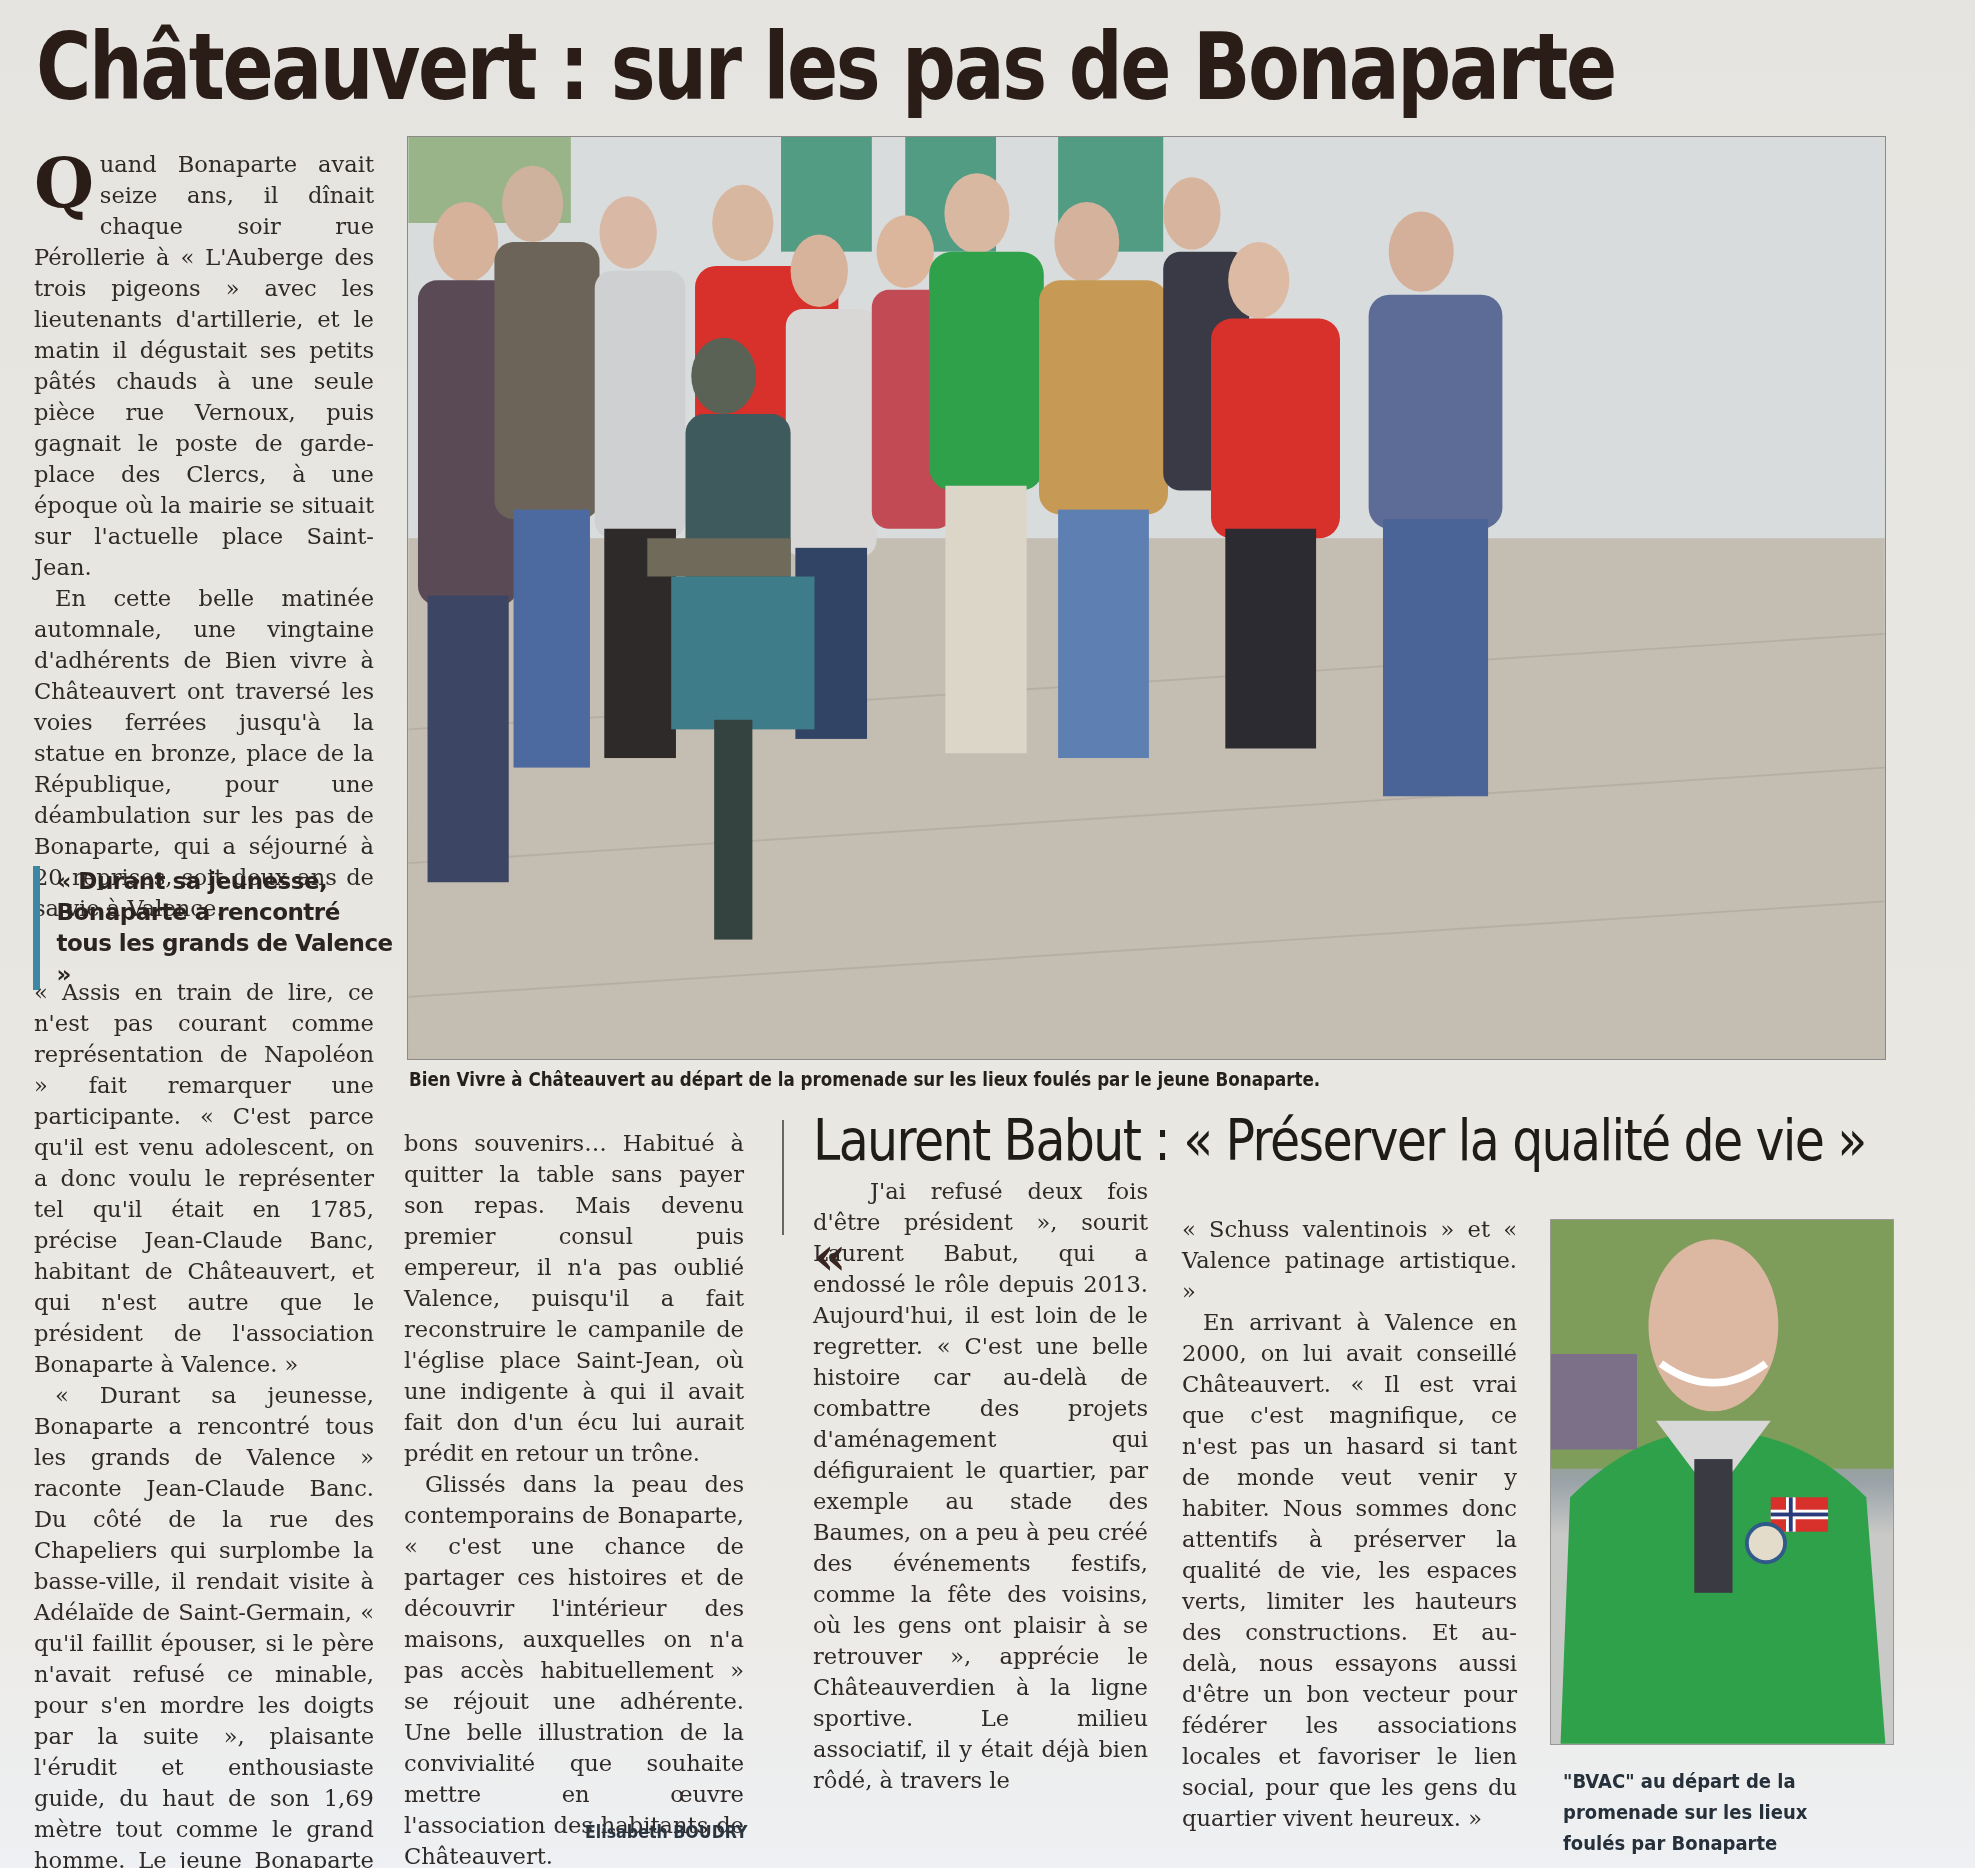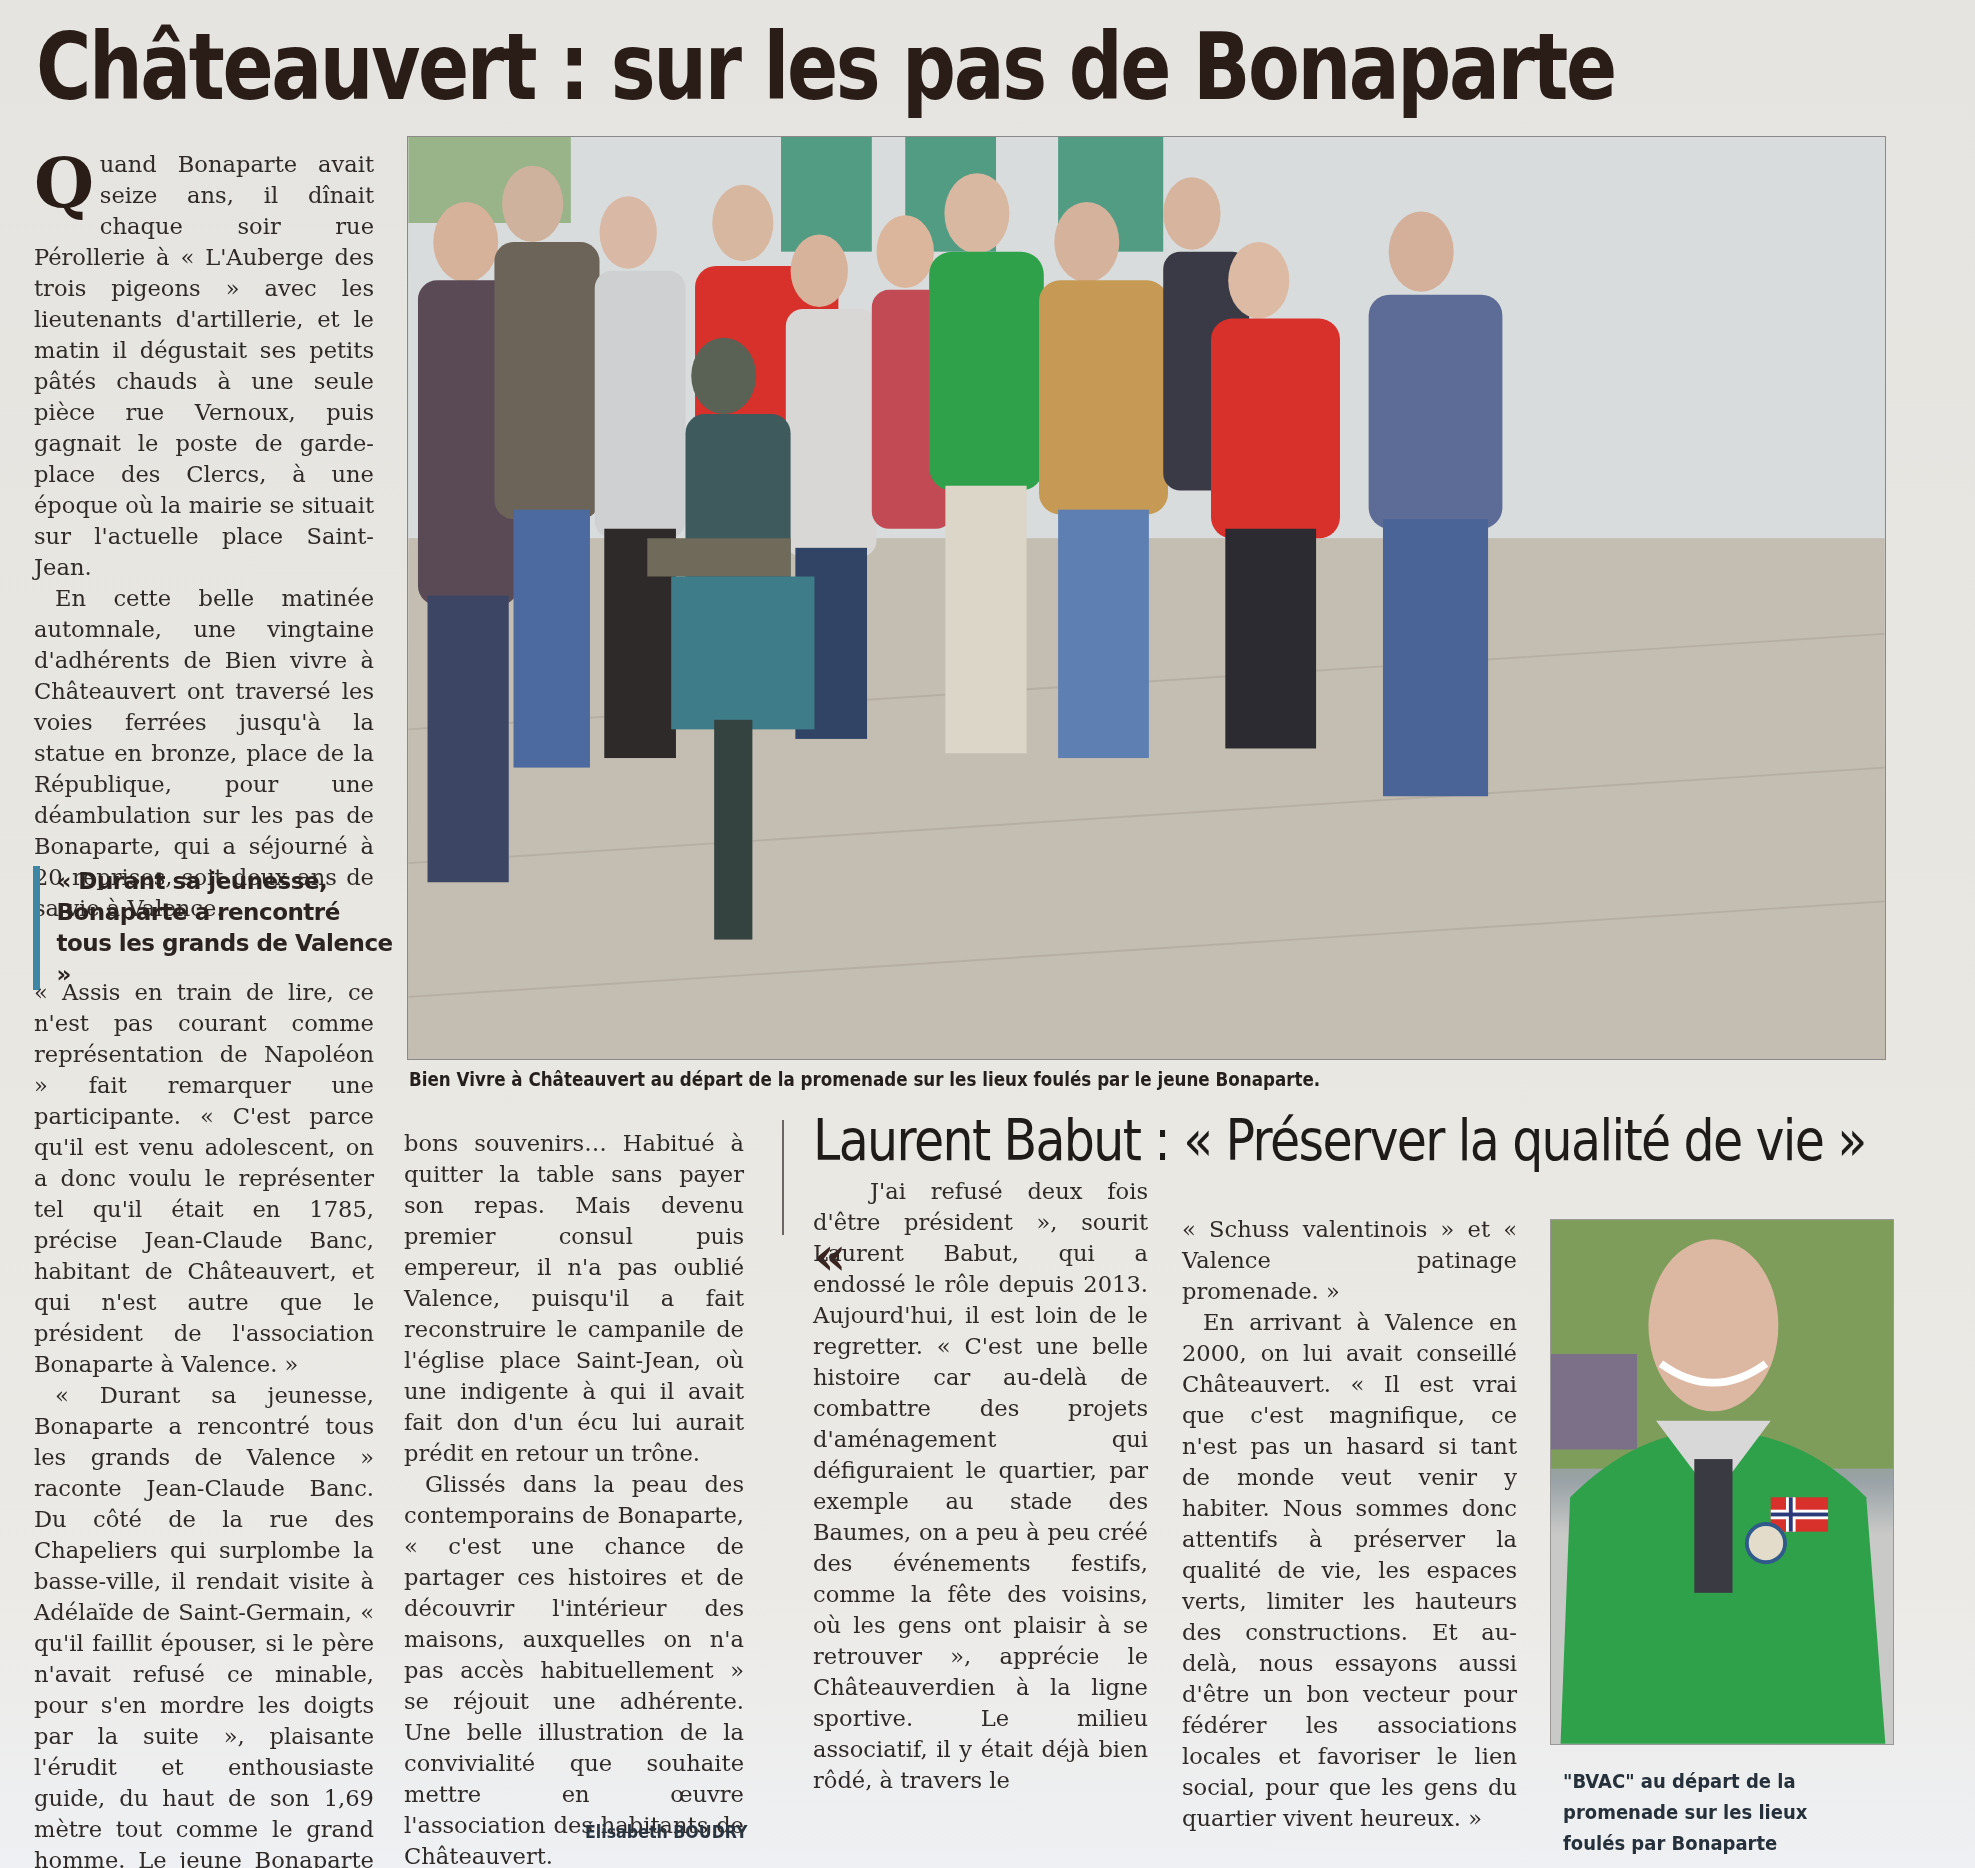--- a/index.html
+++ b/index.html
@@ -164,21 +164,21 @@
 
   <div class="vrule"></div>
   <div class="subhead">Laurent Babut : « Préserver la qualité de vie »</div>
   <div class="quote-mark">«</div>
 
   <div class="col" style="left:813px; top:1176px; width:335px;">
     <p style="text-indent:57px;">J'ai refusé deux fois d'être président », sourit Laurent Babut, qui a endossé le rôle depuis 2013. Aujourd'hui, il est loin de le regretter. « C'est une belle histoire car au-delà de combattre des projets d'aménagement qui défiguraient le quartier, par exemple au stade des Baumes, on a peu à peu créé des événements festifs, comme la fête des voisins, où les gens ont plaisir à se retrouver », apprécie le Châteauverdien à la ligne sportive. Le milieu associatif, il y était déjà bien rôdé, à travers le</p>
   </div>
 
   <div class="col" style="left:1182px; top:1214px; width:335px;">
-    <p>« Schuss valentinois » et « Valence patinage promenade. »</p>
+    <p>« Schuss valentinois » et « Valence patinage artistique. »</p>
     <p class="indent">En arrivant à Valence en 2000, on lui avait conseillé Châteauvert. « Il est vrai que c'est magnifique, ce n'est pas un hasard si tant de monde veut venir y habiter. Nous sommes donc attentifs à préserver la qualité de vie, les espaces verts, limiter les hauteurs des constructions. Et au-delà, nous essayons aussi d'être un bon vecteur pour fédérer les associations locales et favoriser le lien social, pour que les gens du quartier vivent heureux. »</p>
   </div>
 
   <div class="photo-portrait">
     <svg width="342" height="524" viewBox="0 0 358 548">
       <rect x="0" y="0" width="358" height="260" fill="#7e9c5a"></rect>
       <rect x="0" y="140" width="90" height="100" fill="#7b7088"></rect>
       <ellipse cx="170" cy="110" rx="68" ry="90" fill="#dcb7a2"></ellipse>
       <path d="M115 150 Q170 190 225 150" stroke="#ffffff" stroke-width="8" fill="none"></path>
       <path d="M10 548 L20 290 Q90 220 170 220 Q260 220 330 290 L350 548 Z" fill="#2fa14a"></path>

